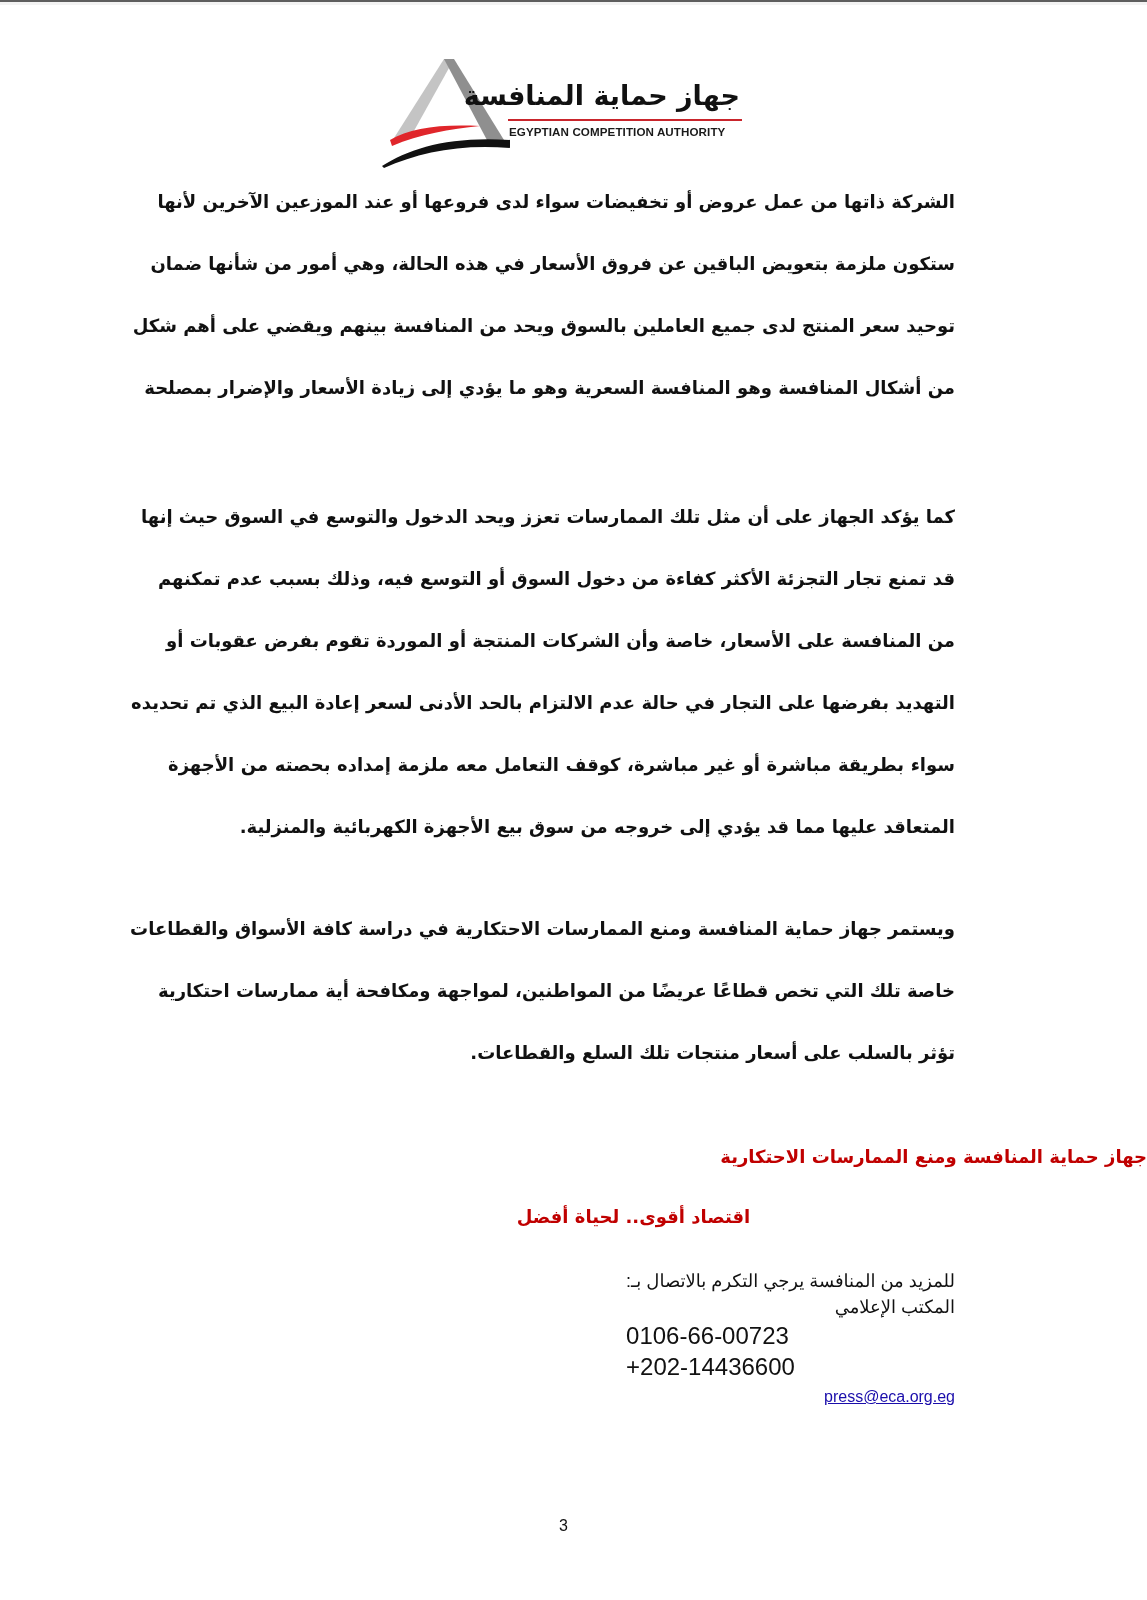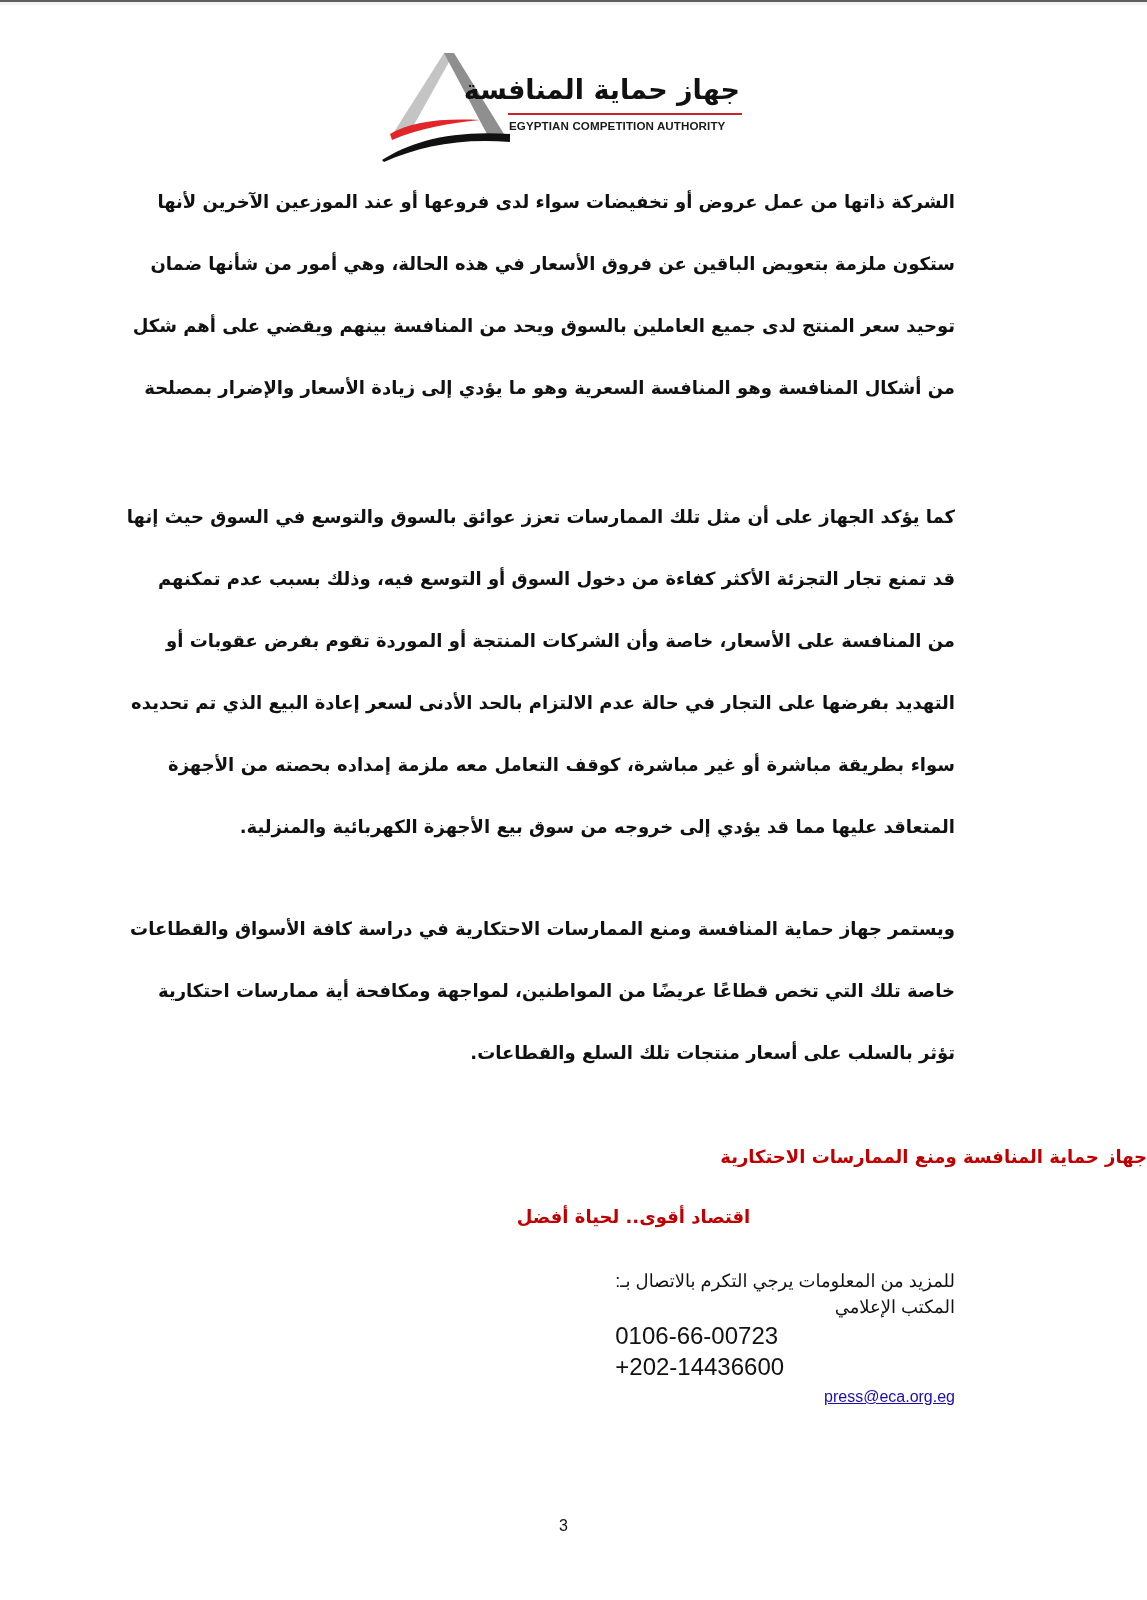--- a/index.html
+++ b/index.html
@@ -26,21 +26,21 @@
       position: absolute;
       left: 0; top: 2px;
       width: 1147px;
       height: 3px;
       background: #f3f3f3;
     }
     
     .logo {
       position: absolute;
       left: 380px;
-      top: 50px;
+      top: 56px;
       width: 380px;
       height: 115px;
       text-align: center;
     }
     .logo-mark {
       position: absolute;
       left: 0; top: 0;
       width: 130px;
       height: 115px;
     }
@@ -183,38 +183,38 @@
 </div>
 
 <div class="body-text" style="top:187px; height:280px;">
   <div class="line" style="top:0px;">الشركة ذاتها من عمل عروض أو تخفيضات سواء لدى فروعها أو عند الموزعين الآخرين لأنها</div>
   <div class="line" style="top:62px;">ستكون ملزمة بتعويض الباقين عن فروق الأسعار في هذه الحالة، وهي أمور من شأنها ضمان</div>
   <div class="line" style="top:124px;">توحيد سعر المنتج لدى جميع العاملين بالسوق ويحد من المنافسة بينهم ويقضي على أهم شكل</div>
   <div class="line" style="top:186px;">من أشكال المنافسة وهو المنافسة السعرية وهو ما يؤدي إلى زيادة الأسعار والإضرار بمصلحة</div>
 </div>
 
 <div class="body-text" style="top:502px; height:340px;">
-  <div class="line" style="top:0px;">كما يؤكد الجهاز على أن مثل تلك الممارسات تعزز عوائق بالسوق والتوسع في السوق حيث إنها</div>
+  <div class="line" style="top:0px;">كما يؤكد الجهاز على أن مثل تلك الممارسات تعزز ويحد الدخول والتوسع في السوق حيث إنها</div>
   <div class="line" style="top:62px;">قد تمنع تجار التجزئة الأكثر كفاءة من دخول السوق أو التوسع فيه، وذلك بسبب عدم تمكنهم</div>
   <div class="line" style="top:124px;">من المنافسة على الأسعار، خاصة وأن الشركات المنتجة أو الموردة تقوم بفرض عقوبات أو</div>
   <div class="line" style="top:186px;">التهديد بفرضها على التجار في حالة عدم الالتزام بالحد الأدنى لسعر إعادة البيع الذي تم تحديده</div>
   <div class="line" style="top:248px;">سواء بطريقة مباشرة أو غير مباشرة، كوقف التعامل معه ملزمة إمداده بحصته من الأجهزة</div>
   <div class="line last" style="top:310px;">المتعاقد عليها مما قد يؤدي إلى خروجه من سوق بيع الأجهزة الكهربائية والمنزلية.</div>
 </div>
 
 <div class="body-text" style="top:878px; height:160px;margin-top:36px;">
   <div class="line" style="top:0px;">ويستمر جهاز حماية المنافسة ومنع الممارسات الاحتكارية في دراسة كافة الأسواق والقطاعات</div>
   <div class="line" style="top:62px;">خاصة تلك التي تخص قطاعًا عريضًا من المواطنين، لمواجهة ومكافحة أية ممارسات احتكارية</div>
   <div class="line last" style="top:124px;">تؤثر بالسلب على أسعار منتجات تلك السلع والقطاعات.</div>
 </div>
 
 <div class="slogan one">جهاز حماية المنافسة ومنع الممارسات الاحتكارية</div>
 <div class="slogan two">اقتصاد أقوى.. لحياة أفضل</div>
 
 <div class="contact">
-  <span class="c-line">للمزيد من المعلومات يرجي التكرم بالاتصال بـ:</span>
+  <span class="c-line">للمزيد من المنافسة يرجي التكرم بالاتصال بـ:</span>
   <span class="c-line">المكتب الإعلامي</span>
   <span class="c-num">0106-66-00723</span>
   <span class="c-num">+202-14436600</span>
   <a class="c-mail">press@eca.org.eg</a>
 </div>
 
 <div class="page-number">3</div>
 
 </body></html>

